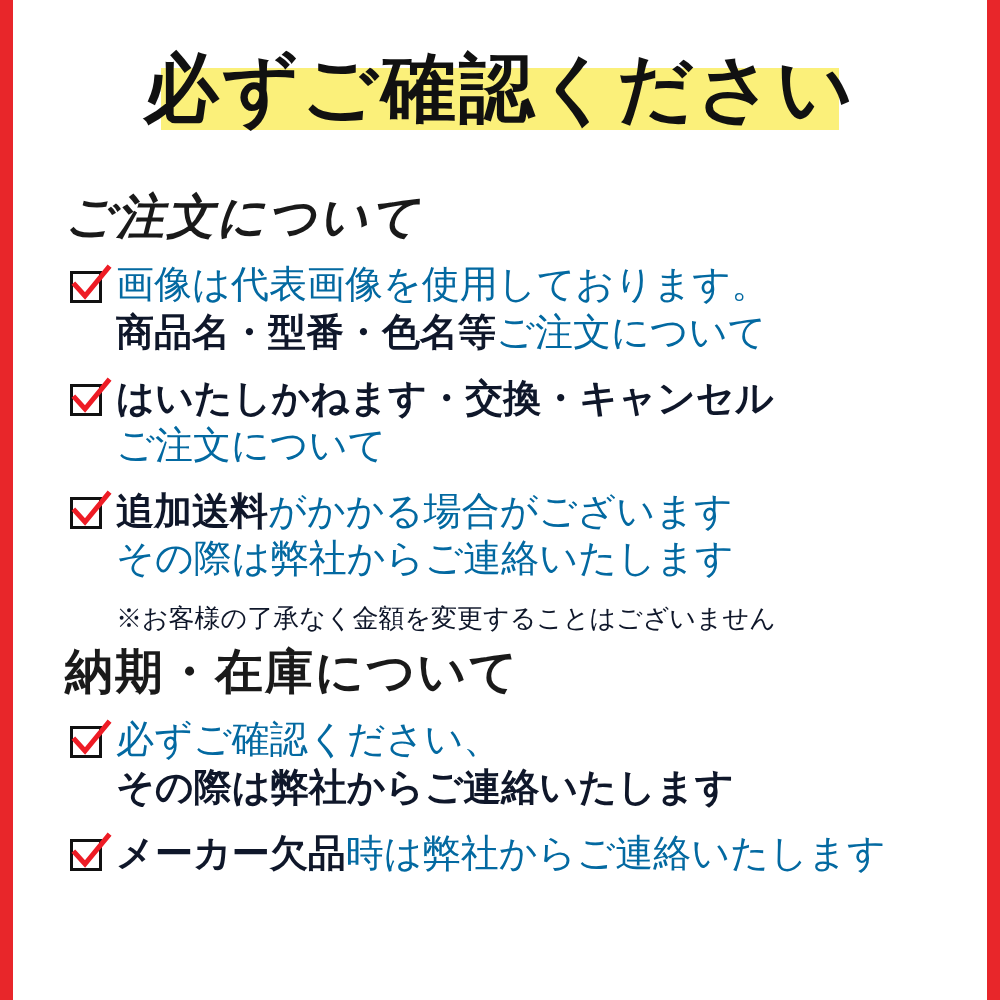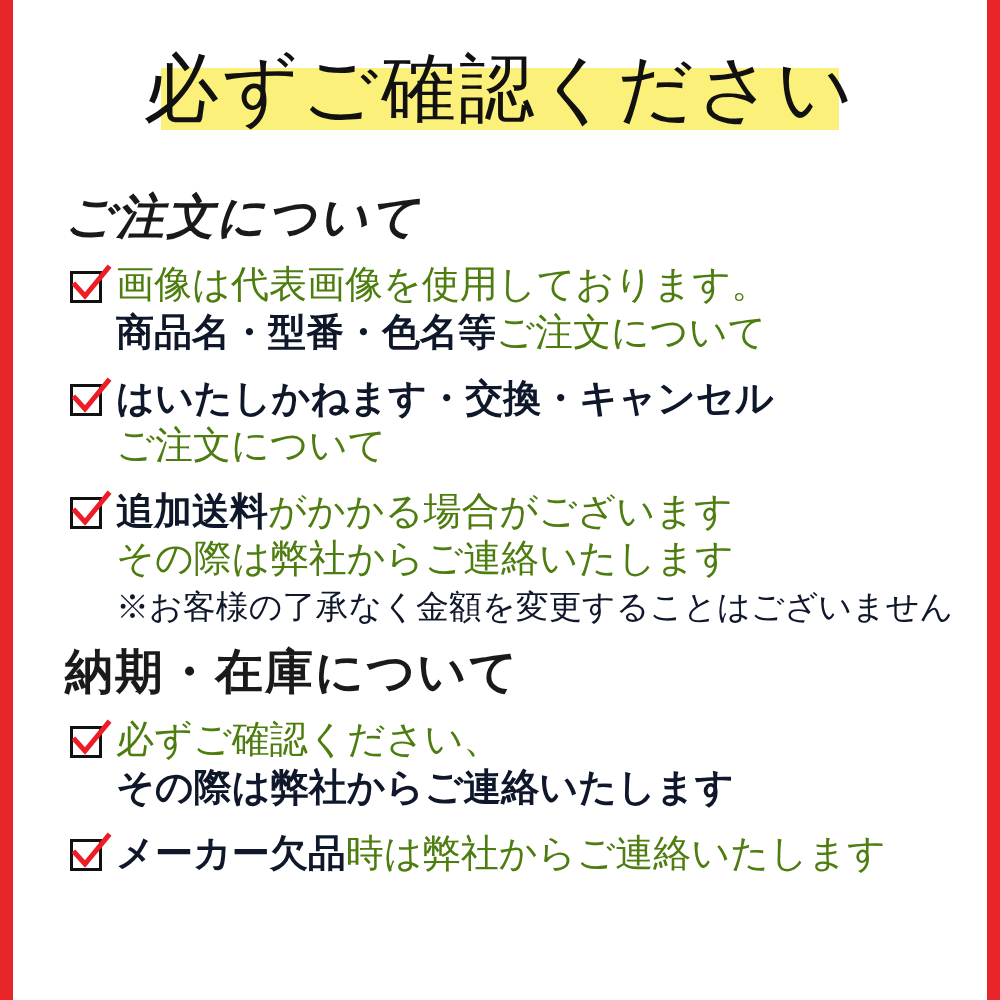--- a/index.html
+++ b/index.html
@@ -53,38 +53,38 @@
     left: 118px;
     right: 118px;
     top: 34px;
     height: 62px;
     background: #fbf07a;
   }
   .title-text {
     position: relative;
     display: inline-block;
     font-size: 75px;
-    font-weight: normal;
+    font-weight: bold;
     letter-spacing: 3px;
     color: #111111;
     line-height: 108px;
     font-family: "DejaVu Serif", "Liberation Serif", serif;
   }
 
   
   .section-heading {
     font-size: 48px;
     font-weight: bold;
     color: #1a1a1a;
     letter-spacing: 2px;
     line-height: 1.1;
     font-family: "DejaVu Serif", "Liberation Serif", serif;
   }
   .sec1-heading { margin-top: 46px; margin-left: 22px; font-style: italic; }
-  .sec2-heading { margin-top: 16px; margin-left: 22px; }
+  .sec2-heading { margin-top: 9px; margin-left: 22px; }
 
   .item {
     display: flex;
     align-items: flex-start;
     margin-top: 18px;
     margin-left: 25px;
   }
   .check {
     flex: 0 0 auto;
     width: 40px;
@@ -114,26 +114,26 @@
   }
   .line {
     font-size: 38px;
     line-height: 1.24;
     color: #1a1a1a;
     letter-spacing: 0px;
     white-space: nowrap;
     font-family: "DejaVu Serif", "Liberation Serif", serif;
   }
   .line.small {
-    font-size: 33px;
+    font-size: 26px;
     line-height: 1.3;
-    margin-top: 4px;
+    margin-top: 20px;
   }
   .red { color: #0f172a; }
-  .blk { color: #4d7c0f; }
+  .blk { color: #0369a1; }
   .bold { font-weight: bold; }
 </style>
 </head>
 <body>
 
 <div class="page">
 
   <div class="rail rail-left"></div>
   <div class="rail rail-right"></div>
 

